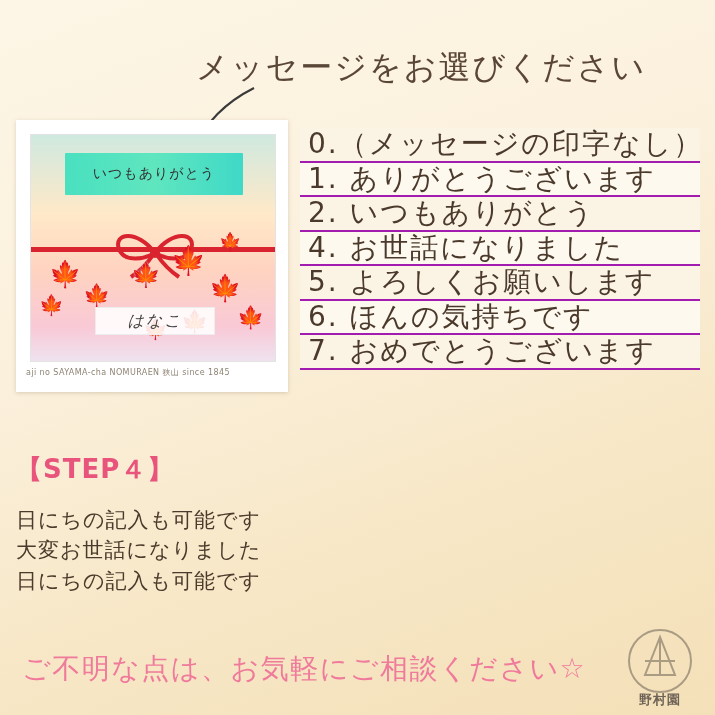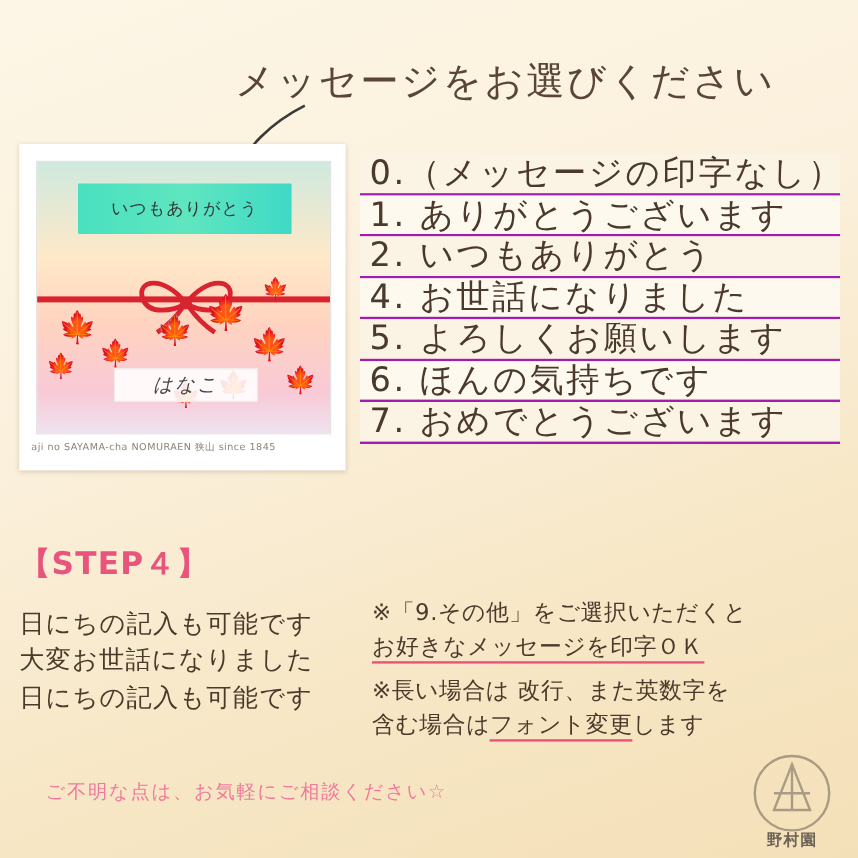--- a/index.html
+++ b/index.html
@@ -99,22 +99,22 @@
     font-size:19px;color:#4b3a2b;line-height:1.45;letter-spacing:.5px;
     margin-bottom:10px;
   }
   .uline{
     border-bottom:2px solid #e8547c;
     padding-bottom:1px;
   }
 
   
   #footer-text{
-    position:absolute;left:38px;top:650px;
-    font-size:16px;color:#f07a9b;letter-spacing:1.5px;white-space:nowrap;text-align:center;
+    position:absolute;left:22px;top:650px;
+    font-size:28px;color:#f07a9b;letter-spacing:1.5px;white-space:nowrap;text-align:center;
   }
   #logo{
     position:absolute;right:14px;bottom:8px;width:82px;height:82px;
     opacity:.55;
   }
   #logo-label{
     position:absolute;right:14px;bottom:6px;width:82px;text-align:center;
     font-size:13px;color:#6d6256;letter-spacing:1px;font-weight:bold;
   }
 </style>
@@ -174,30 +174,20 @@
     <div class="msg-row">7. おめでとうございます</div>
   </div>
 
   <div class="step-badge" id="step4-badge">【STEP４】</div>
   <div id="step4-text">
     <div>日にちの記入も可能です</div>
     <div>大変お世話になりました</div>
     <div>日にちの記入も可能です</div>
   </div>
 
-  <div id="notes">
-    <div class="note">
-      <span>※「9.その他」をご選択いただくと</span><br>
-      <span class="uline">お好きなメッセージを印字ＯＫ</span>
-    </div>
-    <div class="note">
-      <span>※長い場合は 改行、また英数字を</span><br>
-      <span>含む場合は</span><span class="uline">フォント変更</span><span>します</span>
-    </div>
-  </div>
 
   <div id="footer-text">ご不明な点は、お気軽にご相談ください☆</div>
 
   <svg id="logo" viewBox="0 0 82 82">
     <circle cx="41" cy="36" r="31" fill="none" stroke="#6d6256" stroke-width="2"></circle>
     <path d="M41 12 L 26 50 L 56 50 Z" fill="none" stroke="#6d6256" stroke-width="2"></path>
     <path d="M26 36 L 56 36" stroke="#6d6256" stroke-width="2"></path>
     <path d="M41 12 L 41 50" stroke="#6d6256" stroke-width="2"></path>
   </svg>
   <div id="logo-label">野村園</div>

